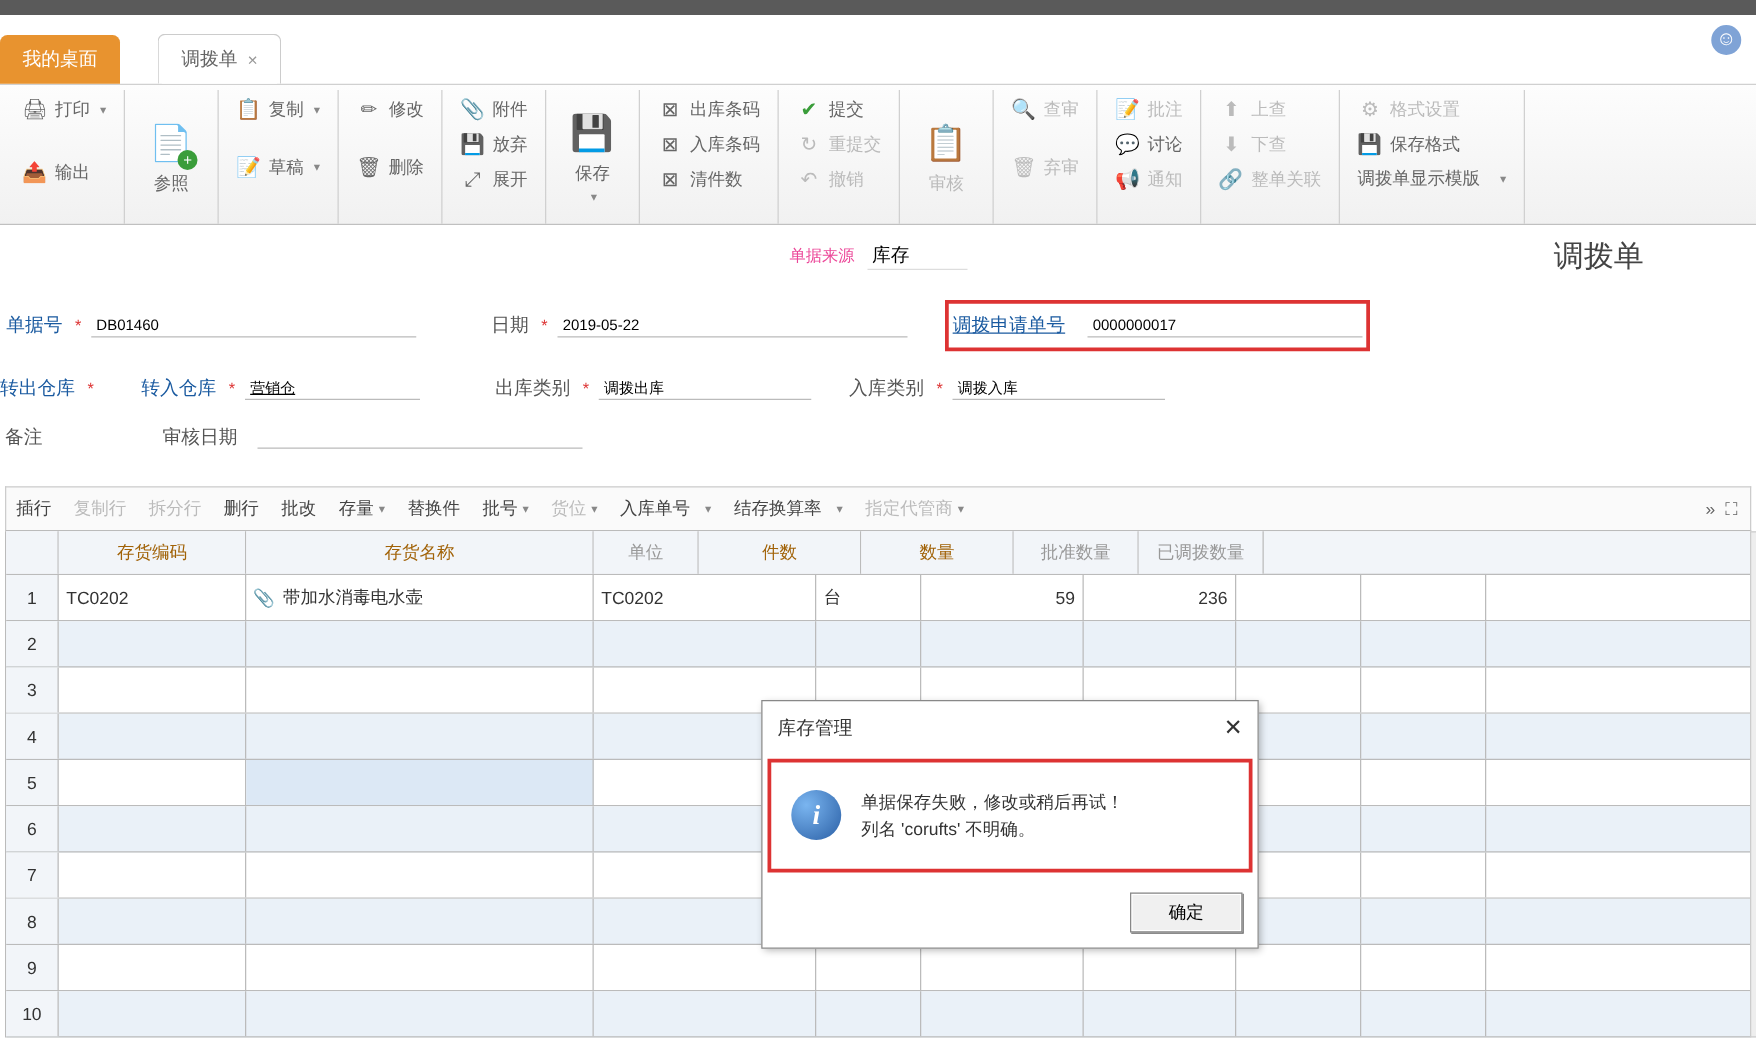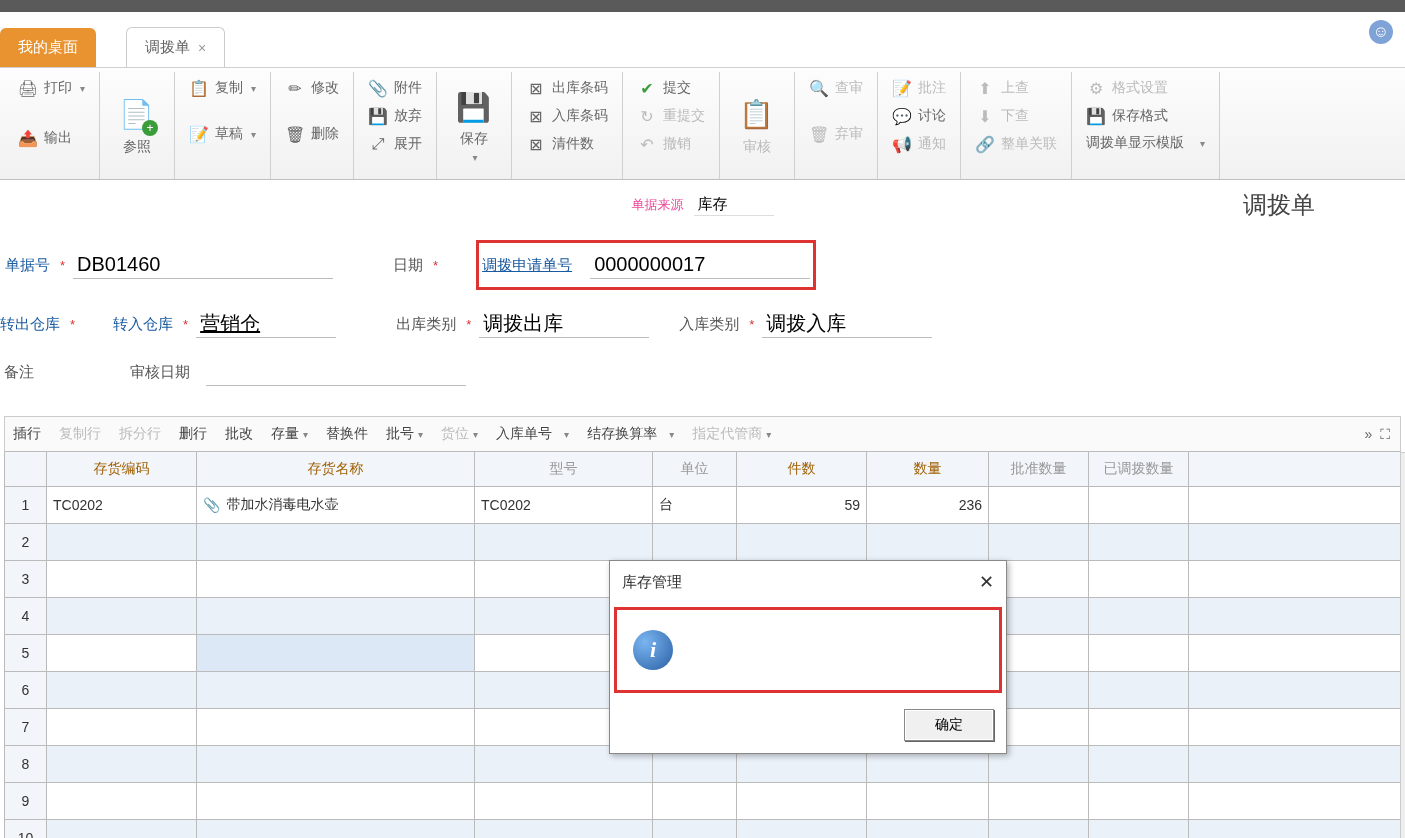--- a/index.html
+++ b/index.html
@@ -34,21 +34,21 @@
 .source-lbl { color: #ec4899; margin-right: 10px; }
 .source-input { border: none; border-bottom: 1px solid #ddd; width: 80px; padding: 2px 4px; font-size: 15px; }
 .doc-title { position: absolute; right: 90px; font-size: 24px; color: #444; }
 
 
 .form { padding: 10px 0 10px 0; }
 .form-row { display: flex; align-items: center; margin-bottom: 20px; padding-right: 60px; }
 .lbl { color: #1a5aa0; font-size: 15px; min-width: 50px; text-align: right; margin-right: 6px; cursor: pointer; }
 .lbl.plain { color: #555; cursor: default; }
 .req { color: #d33; margin: 0 8px 0 4px; }
-.fld { border: none; border-bottom: 1px solid #bbb; padding: 2px 4px; font-size: 20px; background: transparent; }
+.fld { border: none; border-bottom: 1px solid #bbb; padding: 2px 4px; font-size: 12px; background: transparent; }
 .fld.w120 { width: 260px; }
 .fld.w200 { width: 280px; }
 .fld.w180 { width: 220px; }
 .highlight-box { border: 3px solid #d33; padding: 8px 3px; display: flex; align-items: center; }
 
 
 .grid-toolbar { border: 1px solid #ccc; border-bottom: 1px solid #bbb; height: 36px; display: flex; align-items: center; padding: 0 8px; gap: 18px; background: #fafafa; font-size: 14px; margin: 0 4px; position: relative; }
 .gtbtn { color: #444; cursor: pointer; display: flex; align-items: center; gap: 2px; }
 .gtbtn.disabled { color: #bbb; cursor: default; }
 .gtmore { position: absolute; right: 10px; display: flex; gap: 8px; color: #666; }
@@ -260,20 +260,21 @@
   </div>
 
   <div class="form">
     <div class="form-row">
       <span class="lbl">单据号</span>
         <span class="req">*</span>
       <input class="fld w120" value="DB01460" style="">
       <span style="flex:0 0 40px"></span>
       <span class="lbl plain">日期</span>
         <span class="req">*</span>
+      <input class="fld w200" value="2019-05-22" style="">
       <span style="flex:0 0 30px"></span>
       <span class="highlight-box">
         <span class="lbl" style="text-decoration:underline">调拨申请单号</span>
         <span style="width:12px"></span>
         <input class="fld w180" value="0000000017" style="">
       </span>
     </div>
     <div class="form-row">
       <span class="lbl">转出仓库</span>
         <span class="req">*</span>
@@ -333,21 +334,20 @@
       <span>»</span>
       <span>⛶</span>
     </span>
   </div>
 
   <div class="grid">
     <div class="ghead">
       <div class="gh col-num"></div>
       <div class="gh col-code">存货编码</div>
       <div class="gh col-name">存货名称</div>
-      <div class="gh sub col-model">型号</div>
       <div class="gh sub col-unit">单位</div>
       <div class="gh col-qty1">件数</div>
       <div class="gh col-qty2">数量</div>
       <div class="gh sub col-appr">批准数量</div>
       <div class="gh sub col-moved">已调拨数量</div>
     </div>
     <div class="grow">
       <div class="gc num col-num">1</div>
       <div class="gc col-code">TC0202</div>
       <div class="gc col-name">
@@ -463,18 +463,22 @@
     <div class="scrollbar-v"></div>
   </div>
 
   <div class="dialog">
     <div class="dlg-title">
       <span>库存管理</span>
       <span class="dlg-close">✕</span>
     </div>
     <div class="dlg-body">
       <div class="dlg-icon">i</div>
+      <div class="dlg-msg">
+        <div>单据保存失败，修改或稍后再试！</div>
+        <div>列名 'corufts' 不明确。</div>
+      </div>
     </div>
     <div class="dlg-footer">
       <button class="dlg-ok">确定</button>
     </div>
   </div>
 </div>
 
 </body></html>

